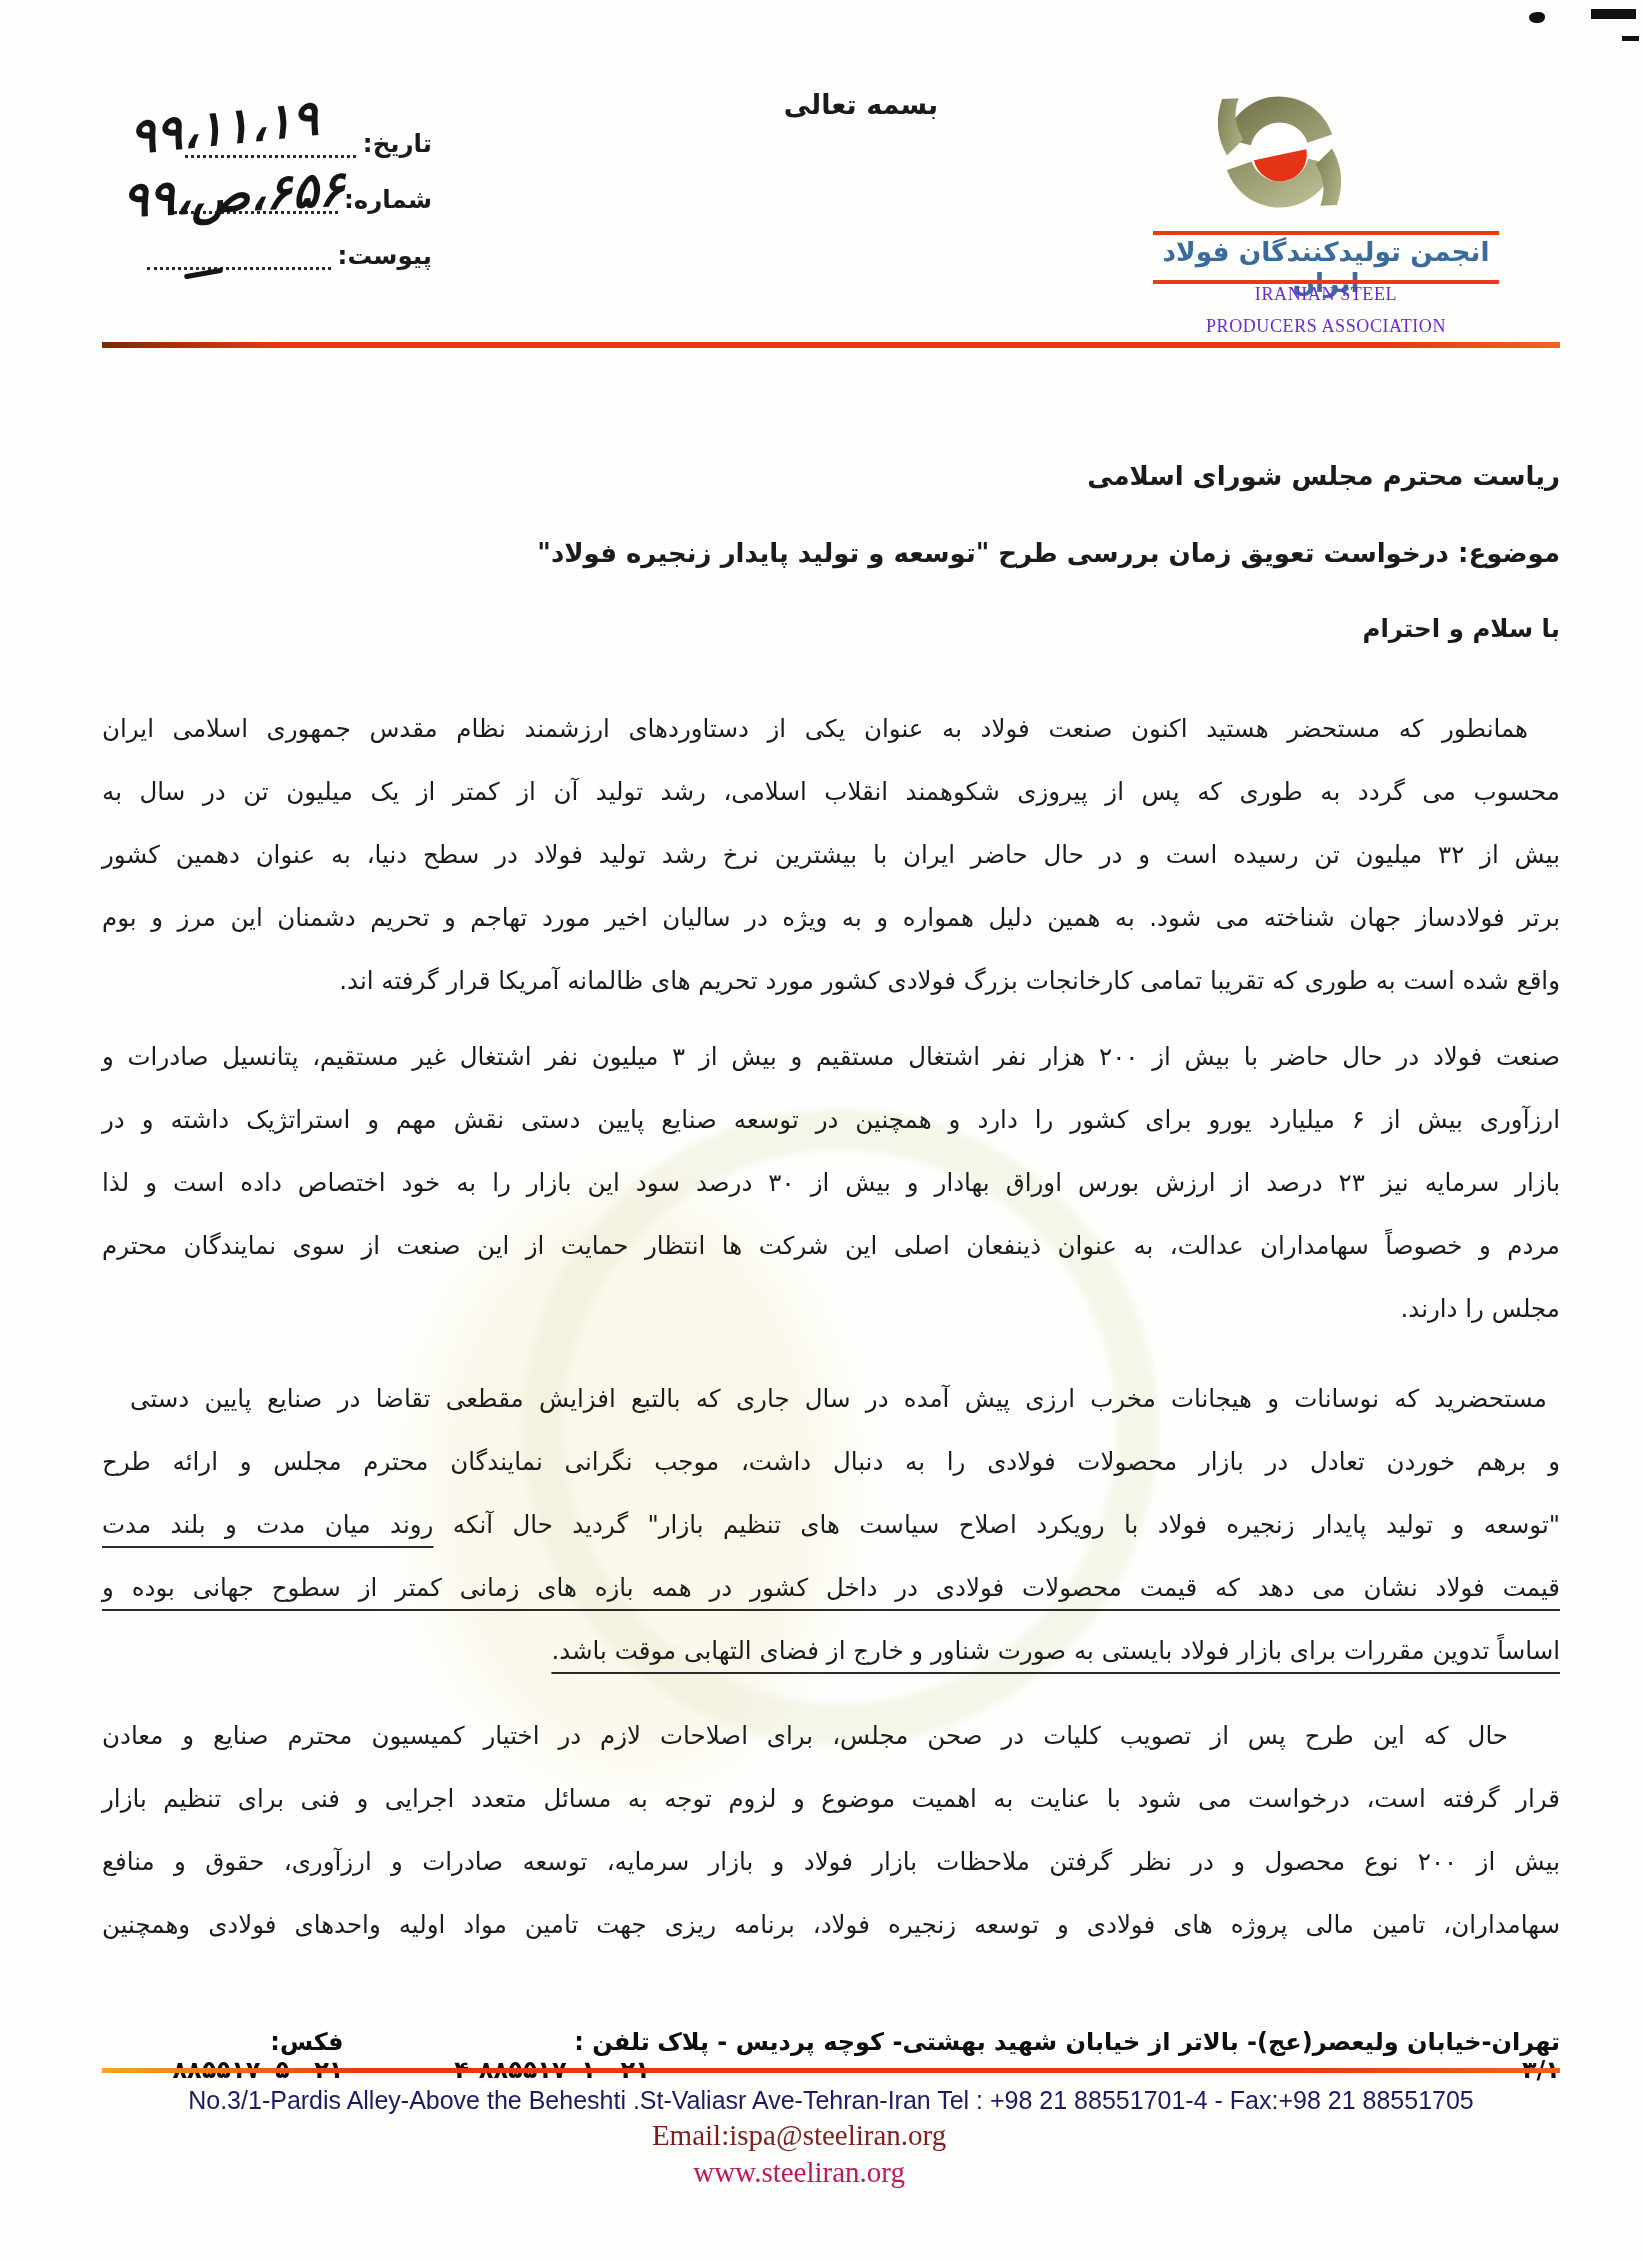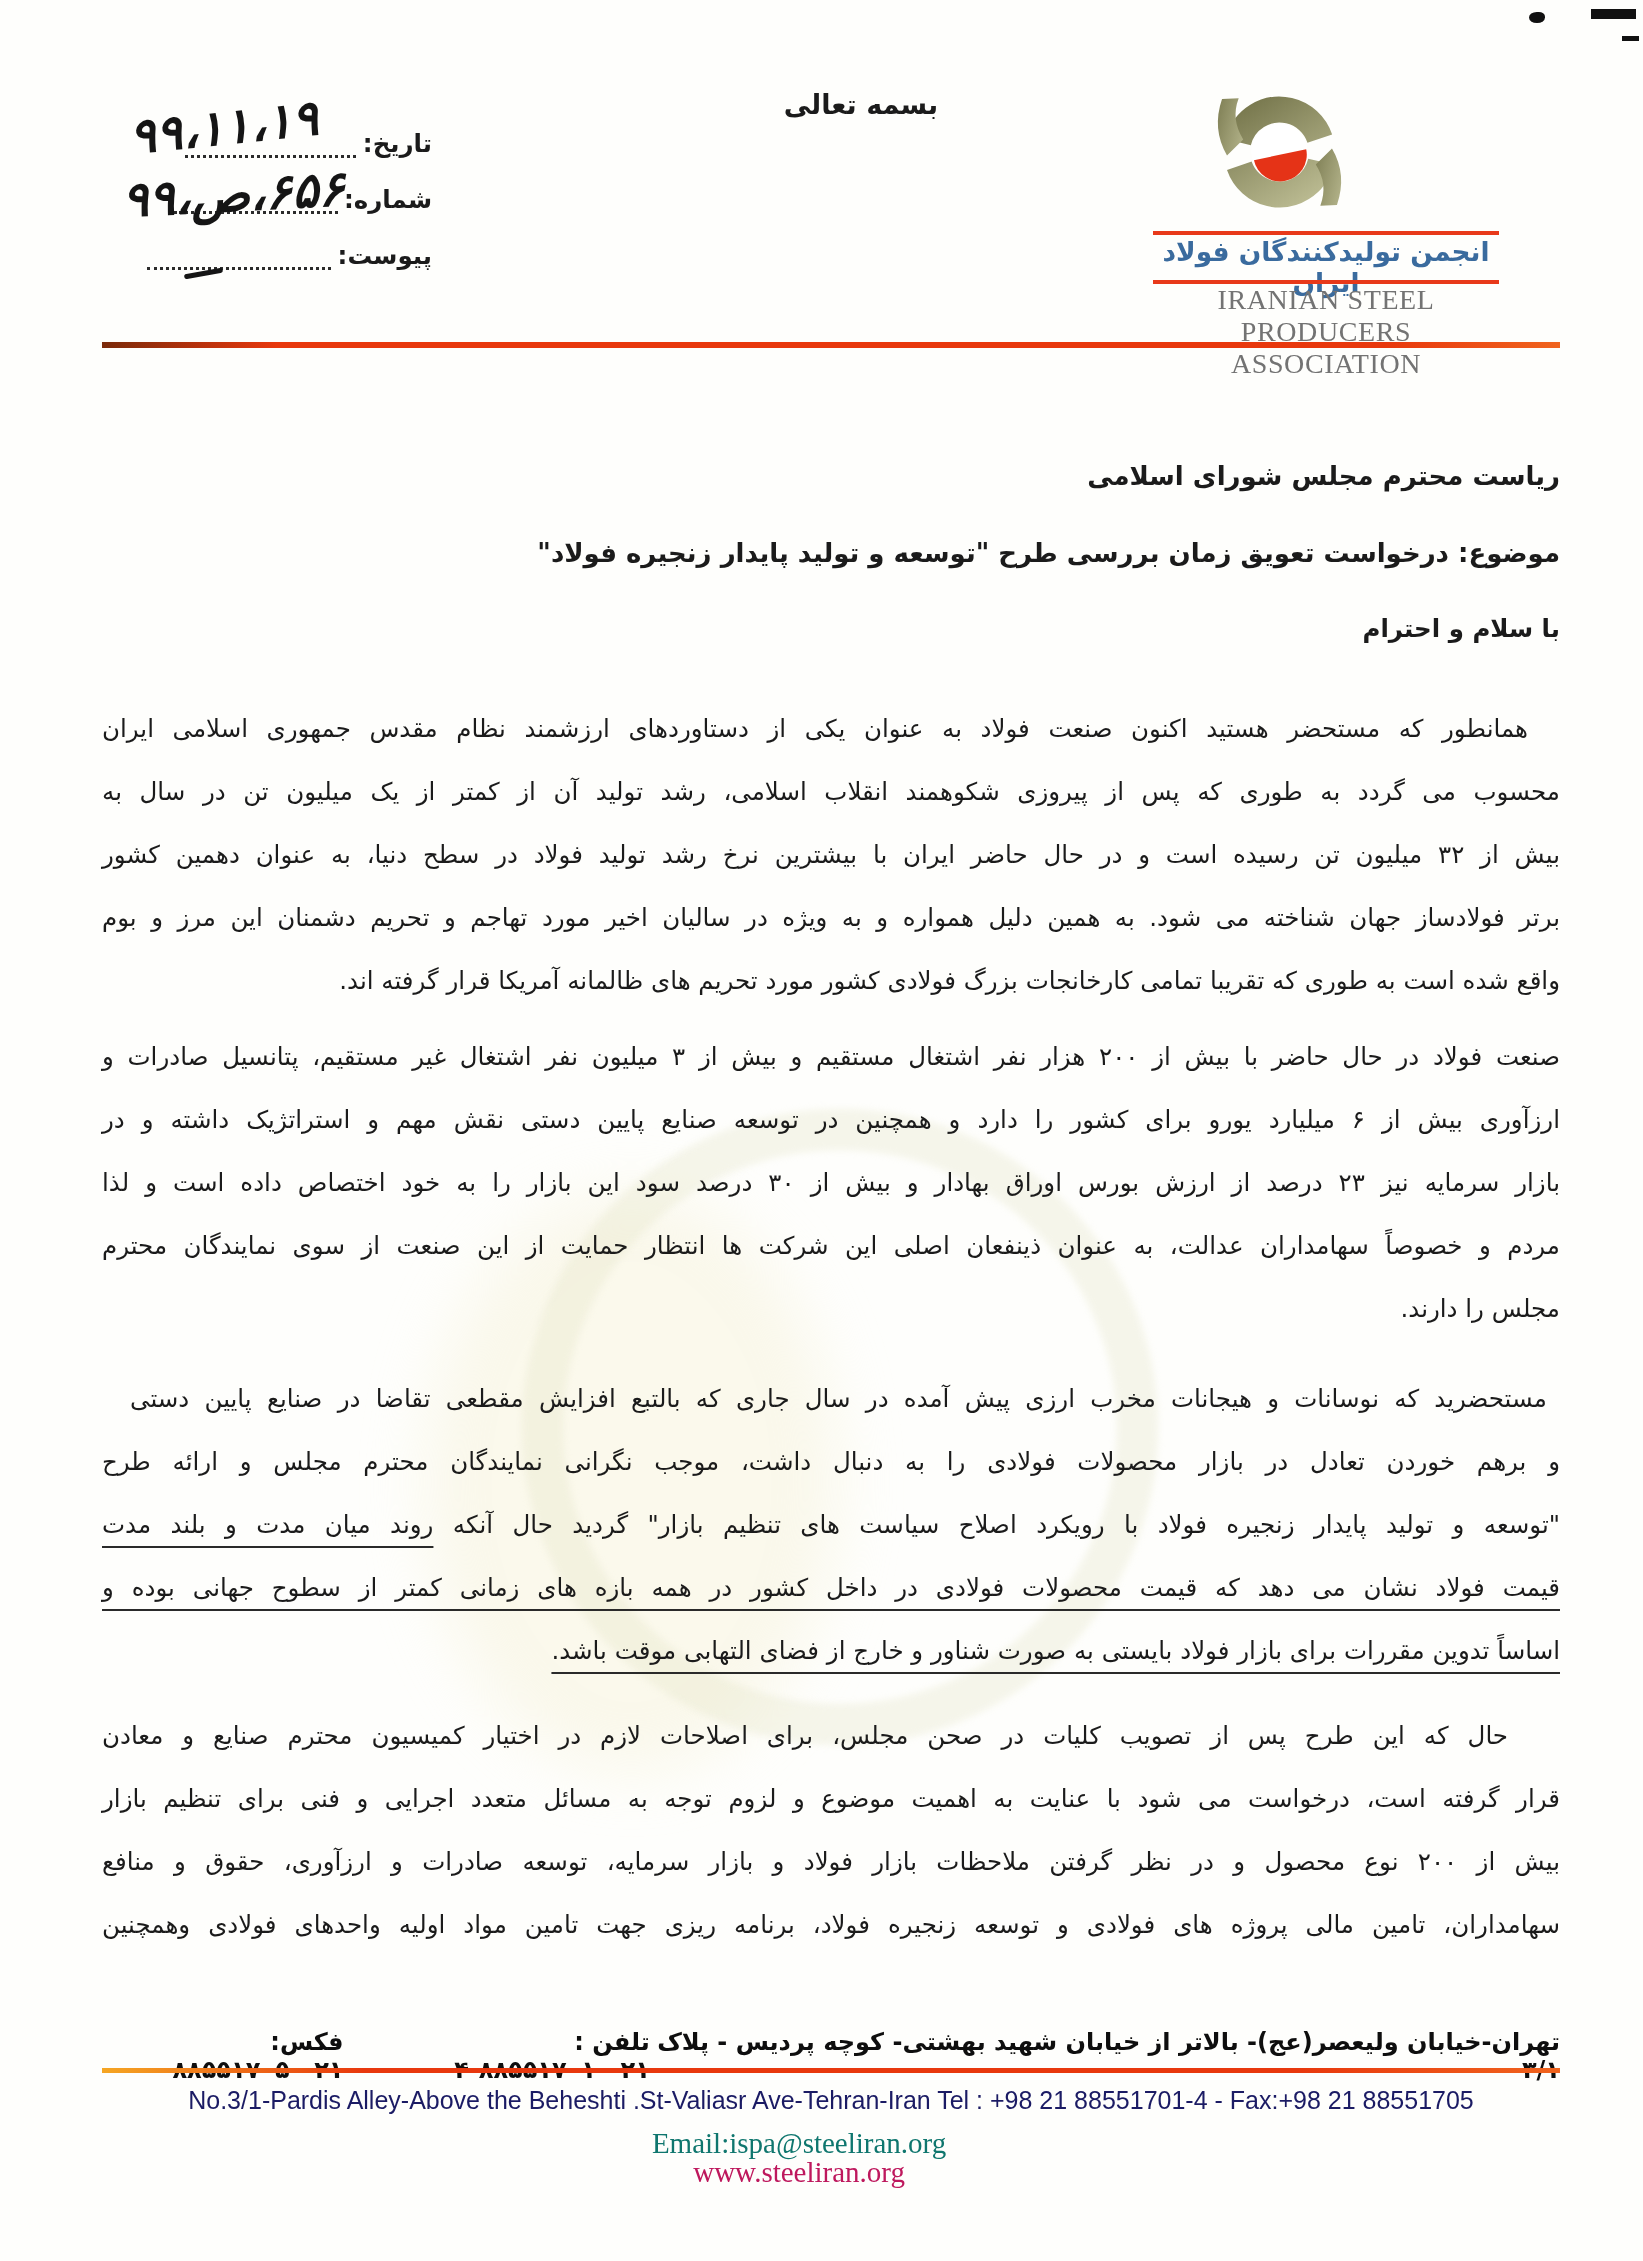--- a/index.html
+++ b/index.html
@@ -29,22 +29,22 @@
   .hw-date{left:129px;top:98px;transform:rotate(-6deg);}
   .hw-num{left:122px;top:165px;transform:rotate(-3deg);}
   .hw-dash{position:absolute;left:184px;top:271px;width:39px;height:5.2px;background:#151515;
            transform:rotate(-10deg);border-radius:2.6px;}
   
   .logo-swirl{position:absolute;left:1211px;top:81px;width:137px;height:142px;}
   .logo-rule{position:absolute;left:1153px;width:346px;height:3.9px;background:#e8391a;}
   .lr1{top:231px;} .lr2{top:280px;}
   .org-fa{position:absolute;left:1153px;top:236px;width:346px;text-align:center;direction:rtl;
           font-size:26.4px;font-weight:bold;color:#3a6b9e;}
-  .org-en{position:absolute;left:1153px;width:346px;text-align:center;color:#737373;
-          font-family:"Liberation Serif",serif;font-size:28px;letter-spacing:0.6px;}
+  .org-en{position:absolute;left:1153px;width:346px;text-align:center;color:#6d28d9;
+          font-family:"Liberation Serif",serif;font-size:18px;letter-spacing:0.6px;}
   .oe1{top:284px;} .oe2{top:316px;}
   .sep{position:absolute;left:102px;top:342px;width:1458px;height:5.8px;
        background:linear-gradient(to right,#7a2a0a,#e8380d 12%,#e8380d 88%,#f0641e);}
   
   .content{position:absolute;left:102px;width:1458px;direction:rtl;}
   .h-line{font-size:26px;font-weight:bold;text-align:right;}
   .addr1{top:390px;} .addr2{top:461px;} .subj{top:538px;} .greet{top:614px;font-size:24.5px;}
   .para{font-size:24.5px;line-height:63px;}
   .p1{top:697px;} .p2{top:1025px;} .p3{top:1367px;} .p4{top:1704px;}
   .bl{text-align:justify;text-align-last:justify;white-space:normal;}
@@ -54,21 +54,21 @@
                   text-underline-offset:13px;text-decoration-color:#2a2a2a;}
   
   .f-fa{position:absolute;left:102px;top:2028px;width:1458px;direction:rtl;display:flex;
         justify-content:space-between;align-items:baseline;font-size:24px;font-weight:bold;color:#0e0e0e;}
   .f-fa .telfax{display:flex;gap:39px;}
   .f-rule{position:absolute;left:102px;top:2068px;width:1458px;height:5.2px;
           background:linear-gradient(to right,#f5a623,#e8380d 18%,#e8380d 82%,#f0641e);}
   .f-en{position:absolute;left:102px;top:2086px;width:1458px;text-align:center;
         font-family:"Liberation Sans",sans-serif;font-size:25px;font-weight:normal;color:#1b1b64;}
   .f-email{position:absolute;left:22.6px;top:2119px;width:1553px;text-align:center;
-           font-family:"Liberation Serif",serif;font-size:29px;color:#0f766e;margin-top:8px;}
+           font-family:"Liberation Serif",serif;font-size:29px;color:#7f1d1d;}
   .f-web{position:absolute;left:22.6px;top:2156px;width:1553px;text-align:center;
          font-family:"Liberation Serif",serif;font-size:29px;color:#be185d;}
 </style>
 </head>
 <body>
 
 <div class="page">
 
   <div class="artifact art-bar"></div>
   <div class="artifact art-blob"></div>

